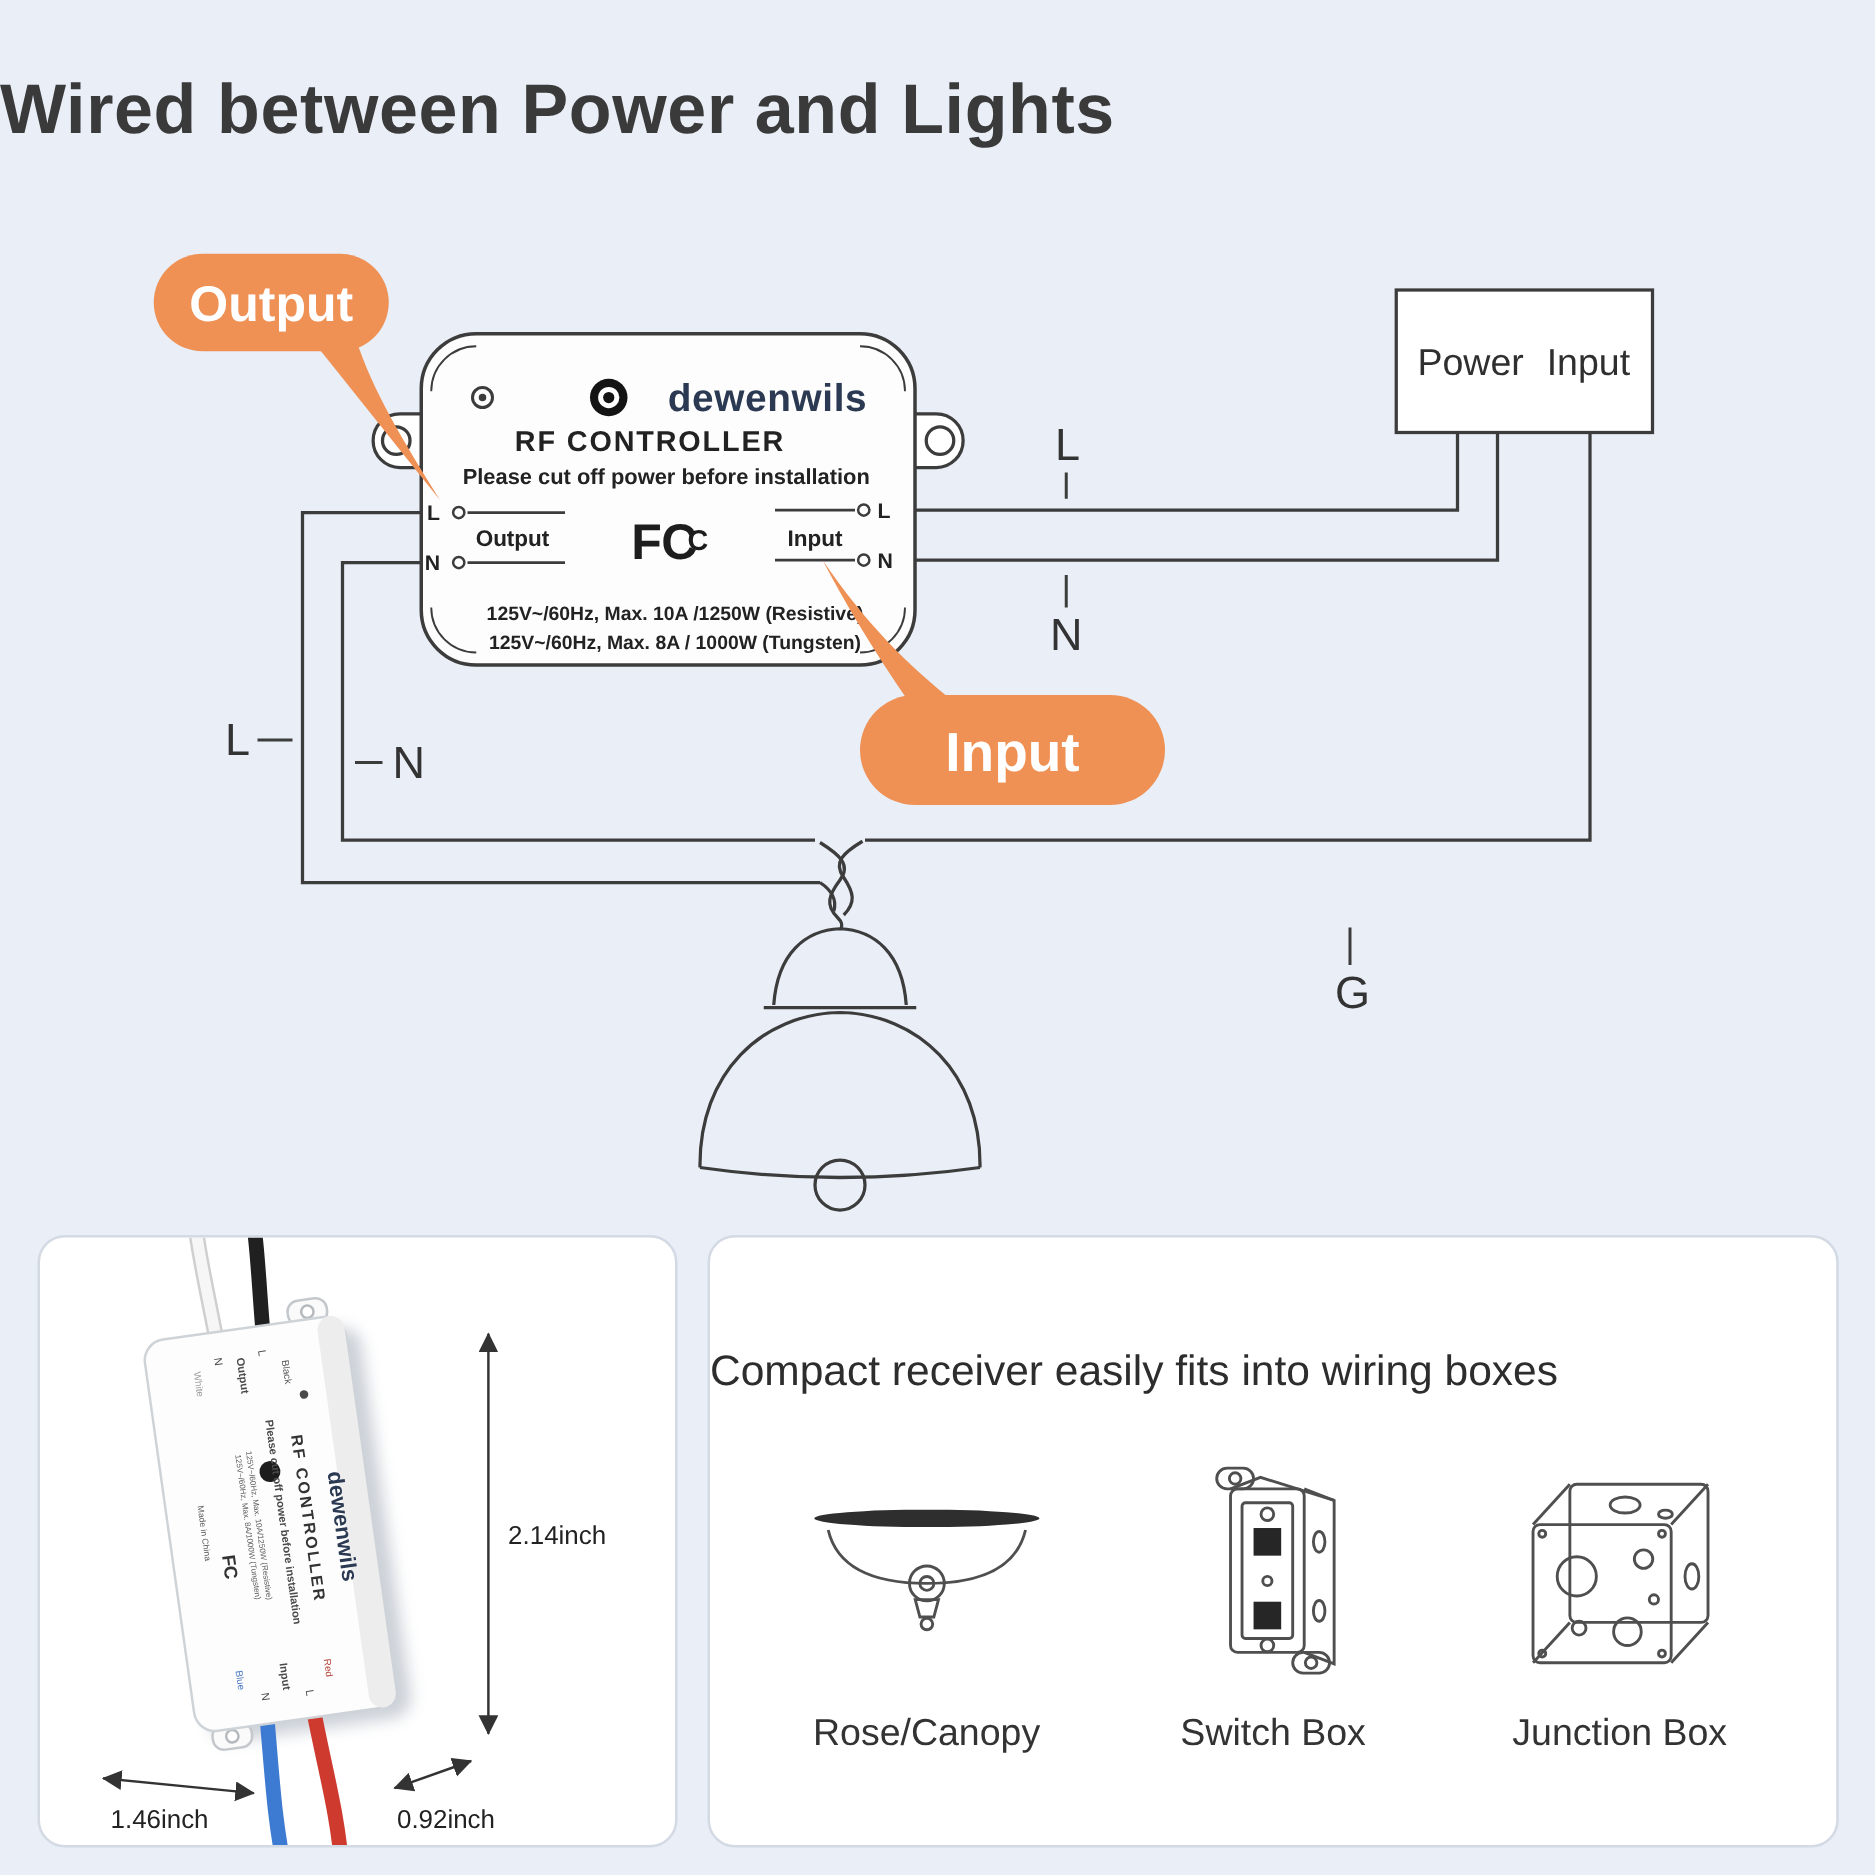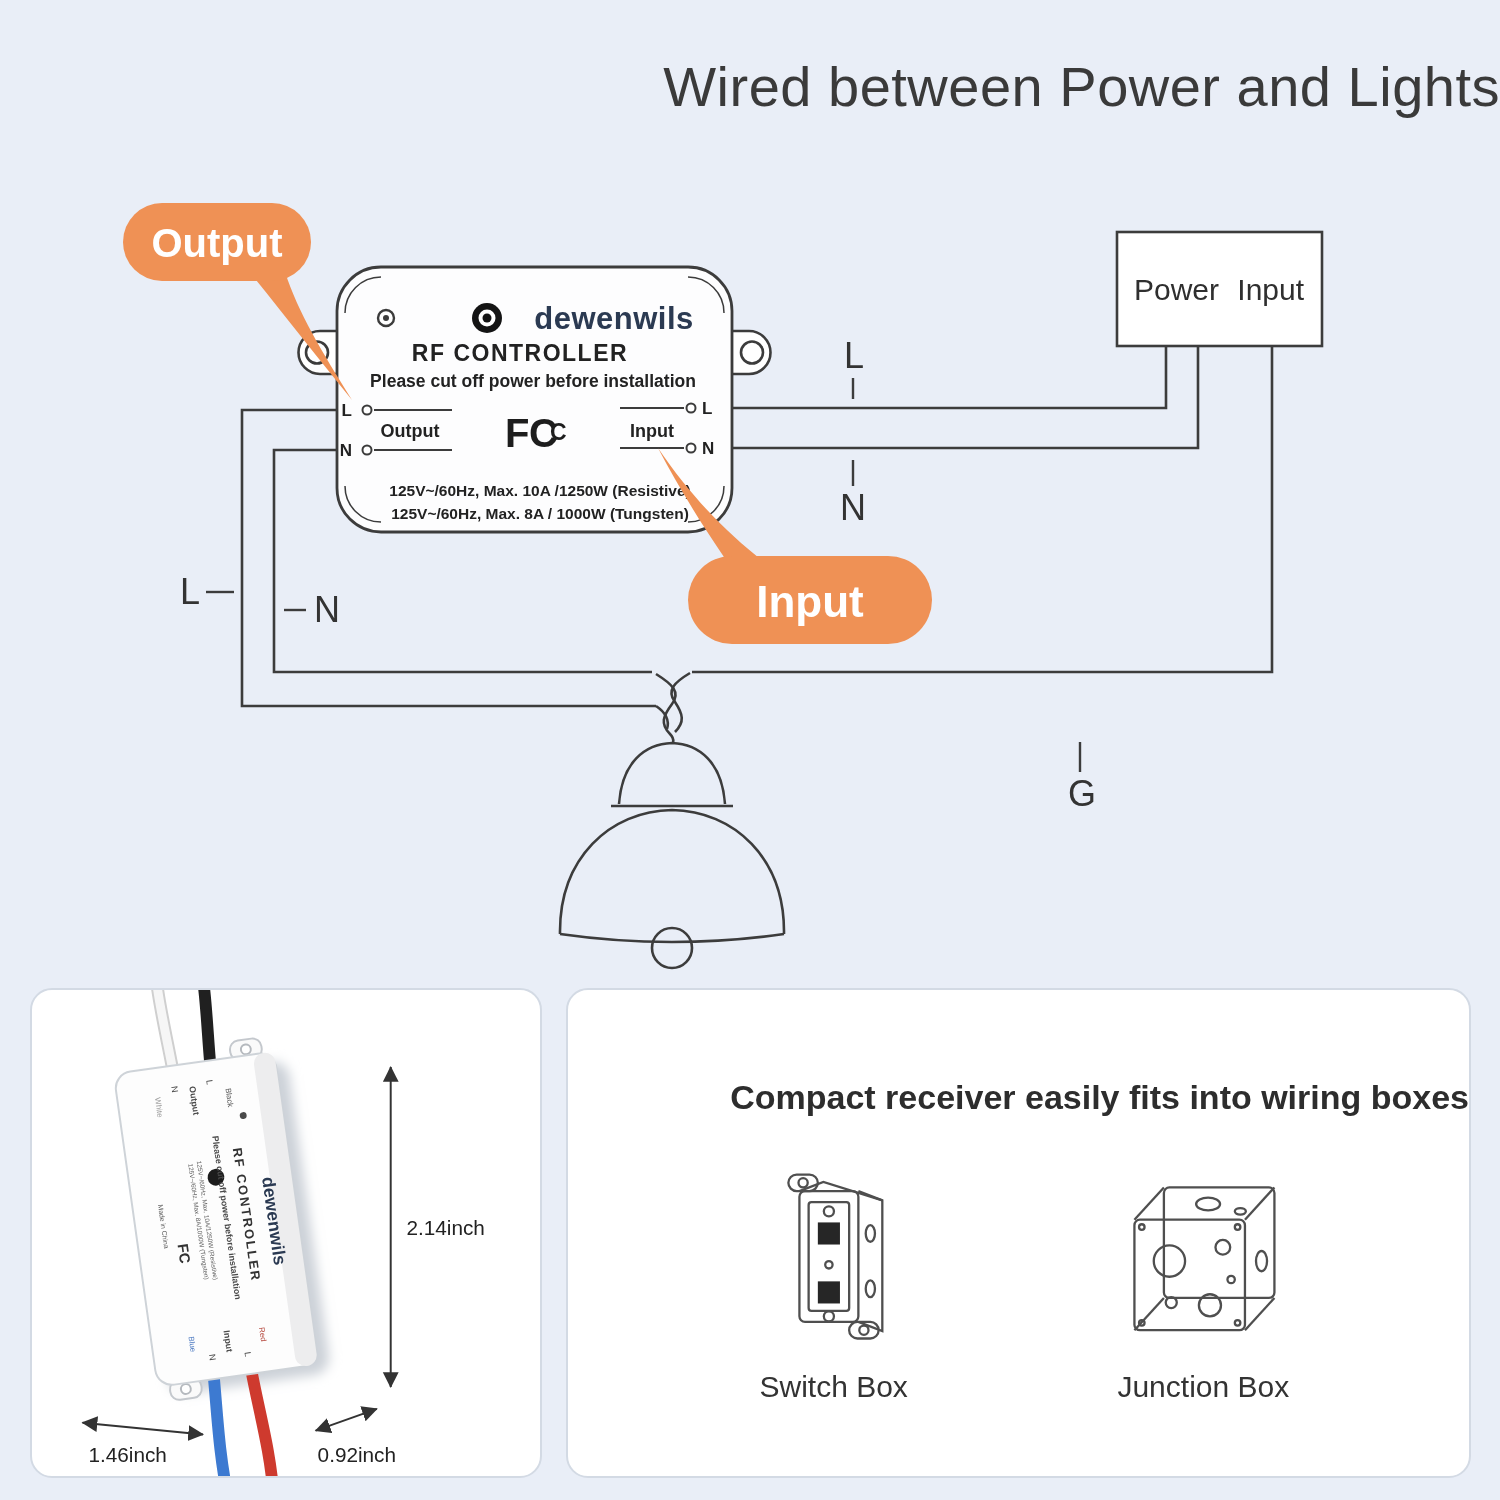--- a/index.html
+++ b/index.html
@@ -1,26 +1,26 @@
 <!DOCTYPE html>
 <html><head>
 <meta charset="utf-8">
 <style>
   * { margin:0; padding:0; box-sizing:border-box; }
   body { font-family:"Liberation Sans", sans-serif; background:#e9eef7; }
   .canvas { position:relative; width:1500px; height:1500px; background:#e9eef7; overflow:hidden; }
-  .title { position:absolute; top:54px; left:0; width:100%; text-align:right;
-           font-size:56px; font-weight:400; color:#3a3a3a; letter-spacing:0.5px; }
+  .title { position:absolute; top:54px; left:0; width:100%; text-align:left;
+           font-size:56px; font-weight:700; color:#3a3a3a; letter-spacing:0.5px; }
   .diagram-svg { position:absolute; top:0; left:0; width:1500px; height:975px; }
   svg { font-family:"Liberation Sans", sans-serif; }
   .card { position:absolute; background:#ffffff; border:2px solid #d3dae4; border-radius:22px; overflow:hidden; }
   .card-left  { left:30px;  top:988px; width:512px; height:490px; }
   .card-right { left:566px; top:988px; width:905px; height:490px; }
   .photo-svg { display:block; width:100%; height:100%; }
-  .receiver-heading { text-align:right; margin-top:88px; font-size:34px; font-weight:700; color:#2d2d2d; }
+  .receiver-heading { text-align:left; margin-top:88px; font-size:34px; font-weight:400; color:#2d2d2d; }
   .icons-row { display:flex; justify-content:space-evenly; align-items:flex-end; margin-top:52px; padding:0 26px; }
   .icon-item { display:flex; flex-direction:column; align-items:center; width:260px; }
   .icon-svg { width:195px; height:175px; }
   .icon-label { margin-top:26px; font-size:30px; color:#333333; }
 </style>
 </head>
 <body>
 
 <div class="canvas">
 
@@ -198,20 +198,31 @@
       <text x="378" y="248" font-size="21" fill="#222222">2.14inch</text>
       <text x="56" y="478" font-size="21" fill="#222222">1.46inch</text>
       <text x="288" y="478" font-size="21" fill="#222222">0.92inch</text>
     </svg>
   </div>
 
   <div class="card card-right">
     <h2 class="receiver-heading">Compact receiver easily fits into wiring boxes</h2>
     <div class="icons-row">
 
+      <div class="icon-item">
+        <svg class="icon-svg" viewBox="0 0 210 150" fill="none" stroke="#4f4f4f" stroke-width="2.5">
+          <ellipse cx="105" cy="30" rx="97" ry="7.5" fill="#2e2e2e" stroke="none"></ellipse>
+          <path d="M 20,40 C 28,74 62,86 105,86 C 148,86 182,74 190,40"></path>
+          <circle cx="105" cy="86" r="15"></circle>
+          <circle cx="105" cy="86" r="6"></circle>
+          <path d="M 95,100 L 115,100 L 111,115 L 99,115 Z"></path>
+          <circle cx="105" cy="121" r="5"></circle>
+        </svg>
+        <div class="icon-label">Rose/Canopy</div>
+      </div>
 
       <div class="icon-item">
         <svg class="icon-svg" viewBox="0 0 210 190" fill="none" stroke="#4f4f4f" stroke-width="2.5">
           <rect x="56" y="6" width="32" height="18" rx="9"></rect>
           <circle cx="72" cy="15" r="5"></circle>
           <rect x="122" y="166" width="32" height="18" rx="9"></rect>
           <circle cx="138" cy="175" r="5"></circle>
           <path d="M 132,24 L 158,34 L 158,176 L 132,166"></path>
           <path d="M 68,24 L 94,14 L 158,34"></path>
           <rect x="68" y="24" width="64" height="142" rx="6"></rect>

